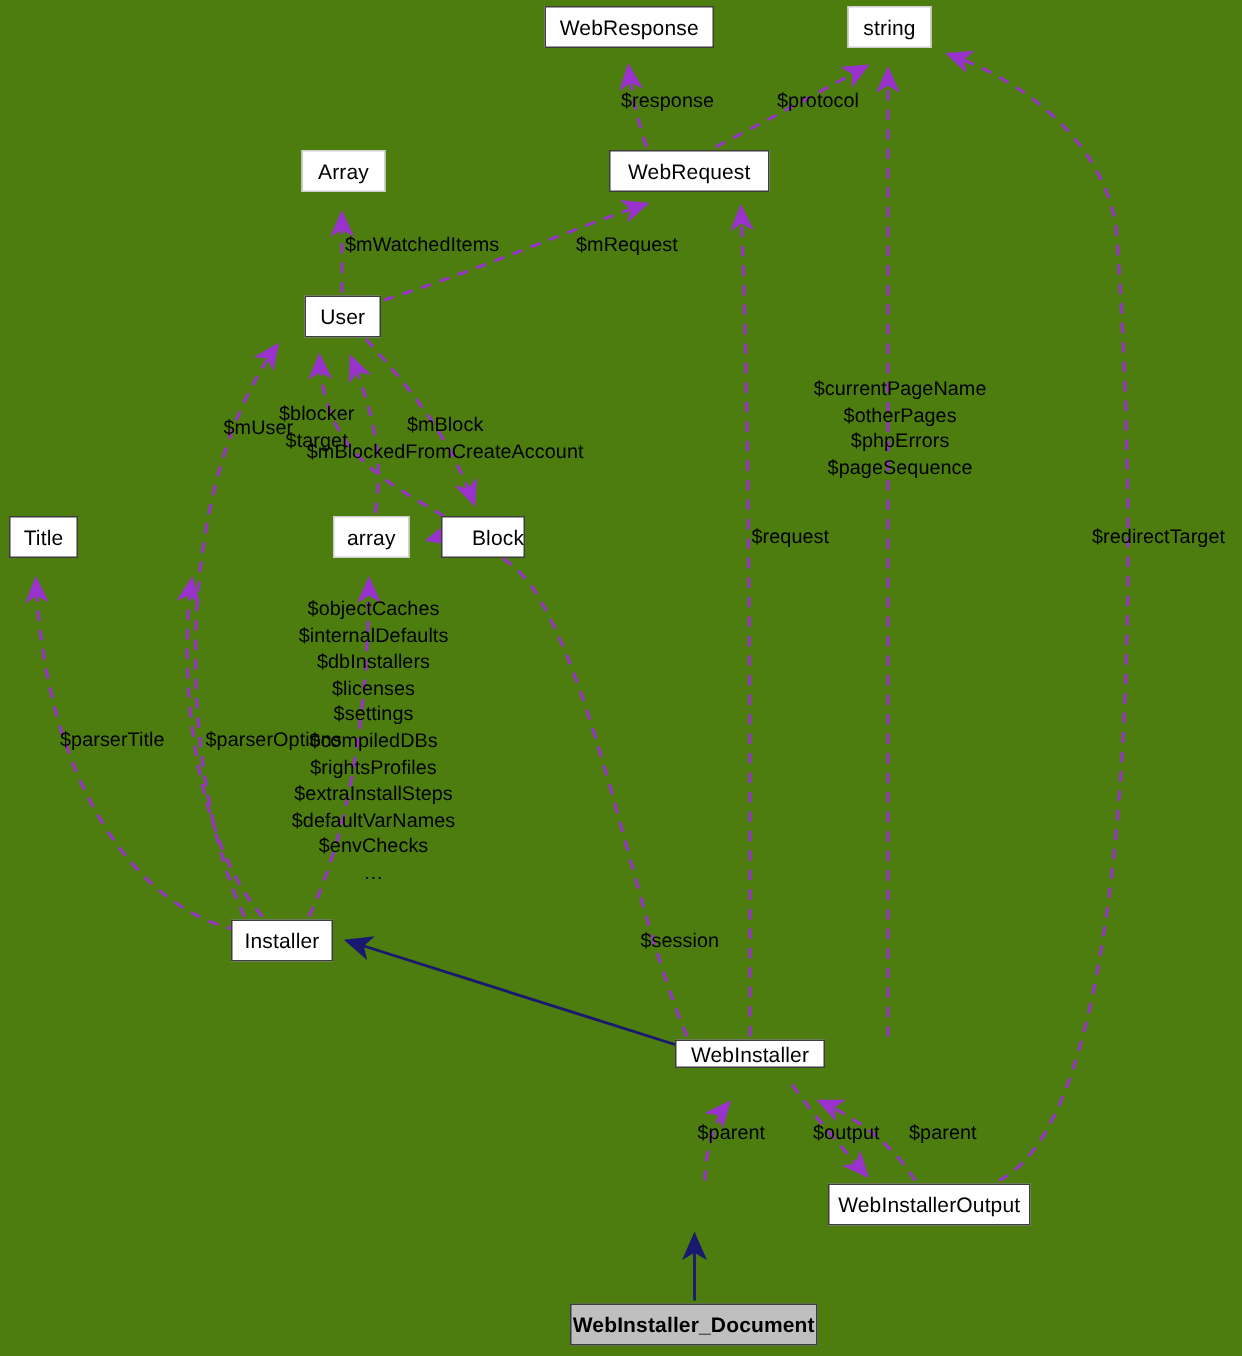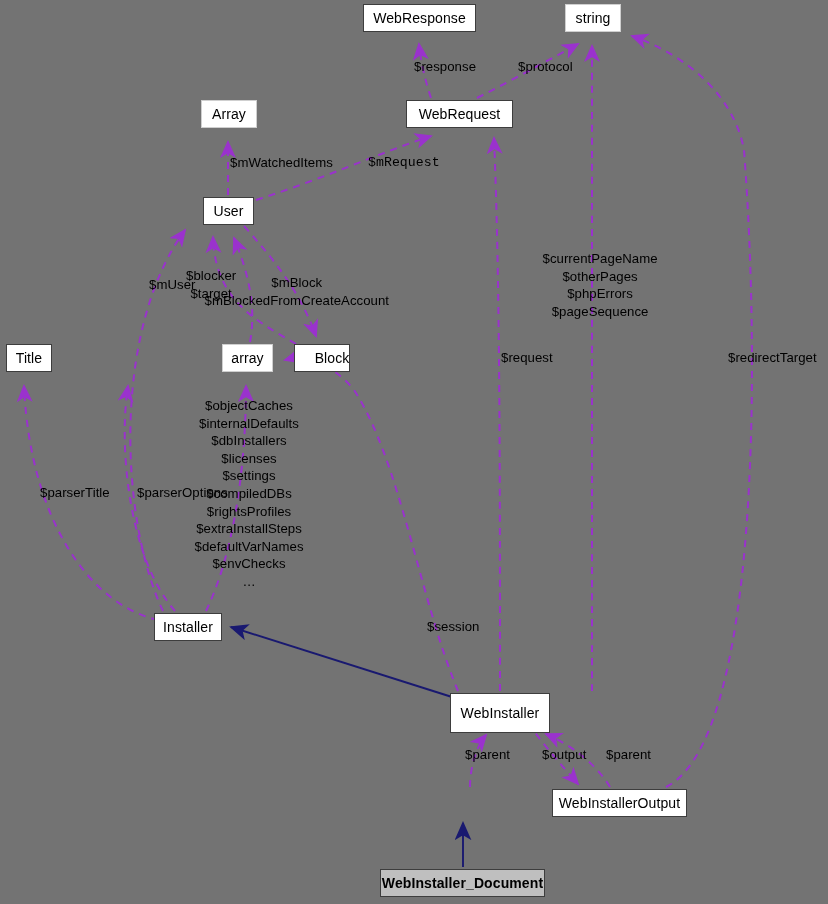--- a/index.html
+++ b/index.html
@@ -8,21 +8,21 @@
     padding: 0;
     background: #ffffff;
   }
   body {
     font-family: "Liberation Sans", sans-serif;
   }
   #diagram {
     position: relative;
     width: 828px;
     height: 904px;
-    background: #737373;
+    background: #4d7c0f;
     overflow: hidden;
   }
   #edges {
     position: absolute;
     left: 0;
     top: 0;
     width: 828px;
     height: 904px;
     pointer-events: none;
   }
@@ -146,34 +146,34 @@
     </div>
   <div class="node faint" style="left:222px;top:344px;width:51px;height:28px;">
       <span>array</span>
     </div>
   <div class="node solid" style="left:294px;top:344px;width:56px;height:28px;padding-left:20px;">
       <span>Block</span>
     </div>
   <div class="node solid" style="left:154px;top:613px;width:68px;height:28px;">
       <span>Installer</span>
     </div>
-  <div class="node solid" style="left:450px;top:693px;width:100px;height:40px;">
+  <div class="node solid" style="left:450px;top:693px;width:100px;height:19px;">
       <span>WebInstaller</span>
     </div>
   <div class="node solid" style="left:552px;top:789px;width:135px;height:28px;">
       <span>WebInstallerOutput</span>
     </div>
   <div class="node highlight" style="left:380px;top:869px;width:165px;height:28px;">
       <span>WebInstaller_Document</span>
     </div>
 
   <div class="edge-label left" style="left:414px;top:58px;">$response</div>
   <div class="edge-label left" style="left:518px;top:58px;">$protocol</div>
   <div class="edge-label left" style="left:230px;top:154px;">$mWatchedItems</div>
-  <div class="edge-label left" style="left:368px;top:154px;font-family:Liberation Mono, monospace;">$mRequest</div>
+  <div class="edge-label left" style="left:384px;top:154px;">$mRequest</div>
   <div class="edge-label left" style="left:149px;top:276px;">$mUser</div>
   <div class="edge-label" style="left: 186px; top: 267px;">$blocker
 $target</div>
   <div class="edge-label" style="left: 204.5px; top: 274px;">$mBlock
 $mBlockedFromCreateAccount</div>
   <div class="edge-label" style="left: 542.5px; top: 250px;">$currentPageName
 $otherPages
 $phpErrors
 $pageSequence</div>
   <div class="edge-label left" style="left:728px;top:349px;">$redirectTarget</div>

